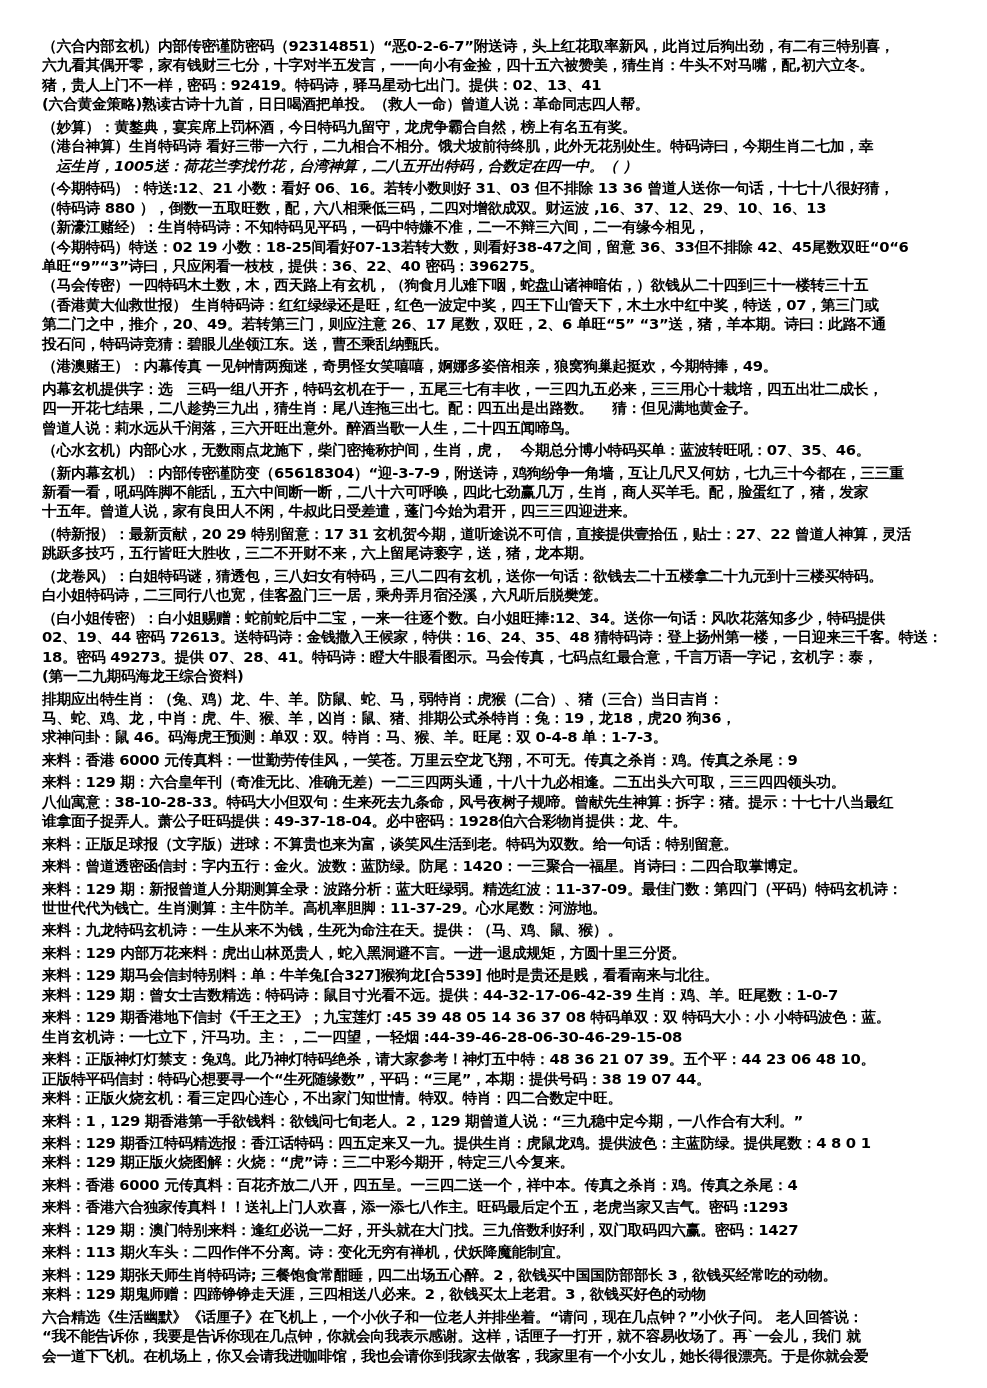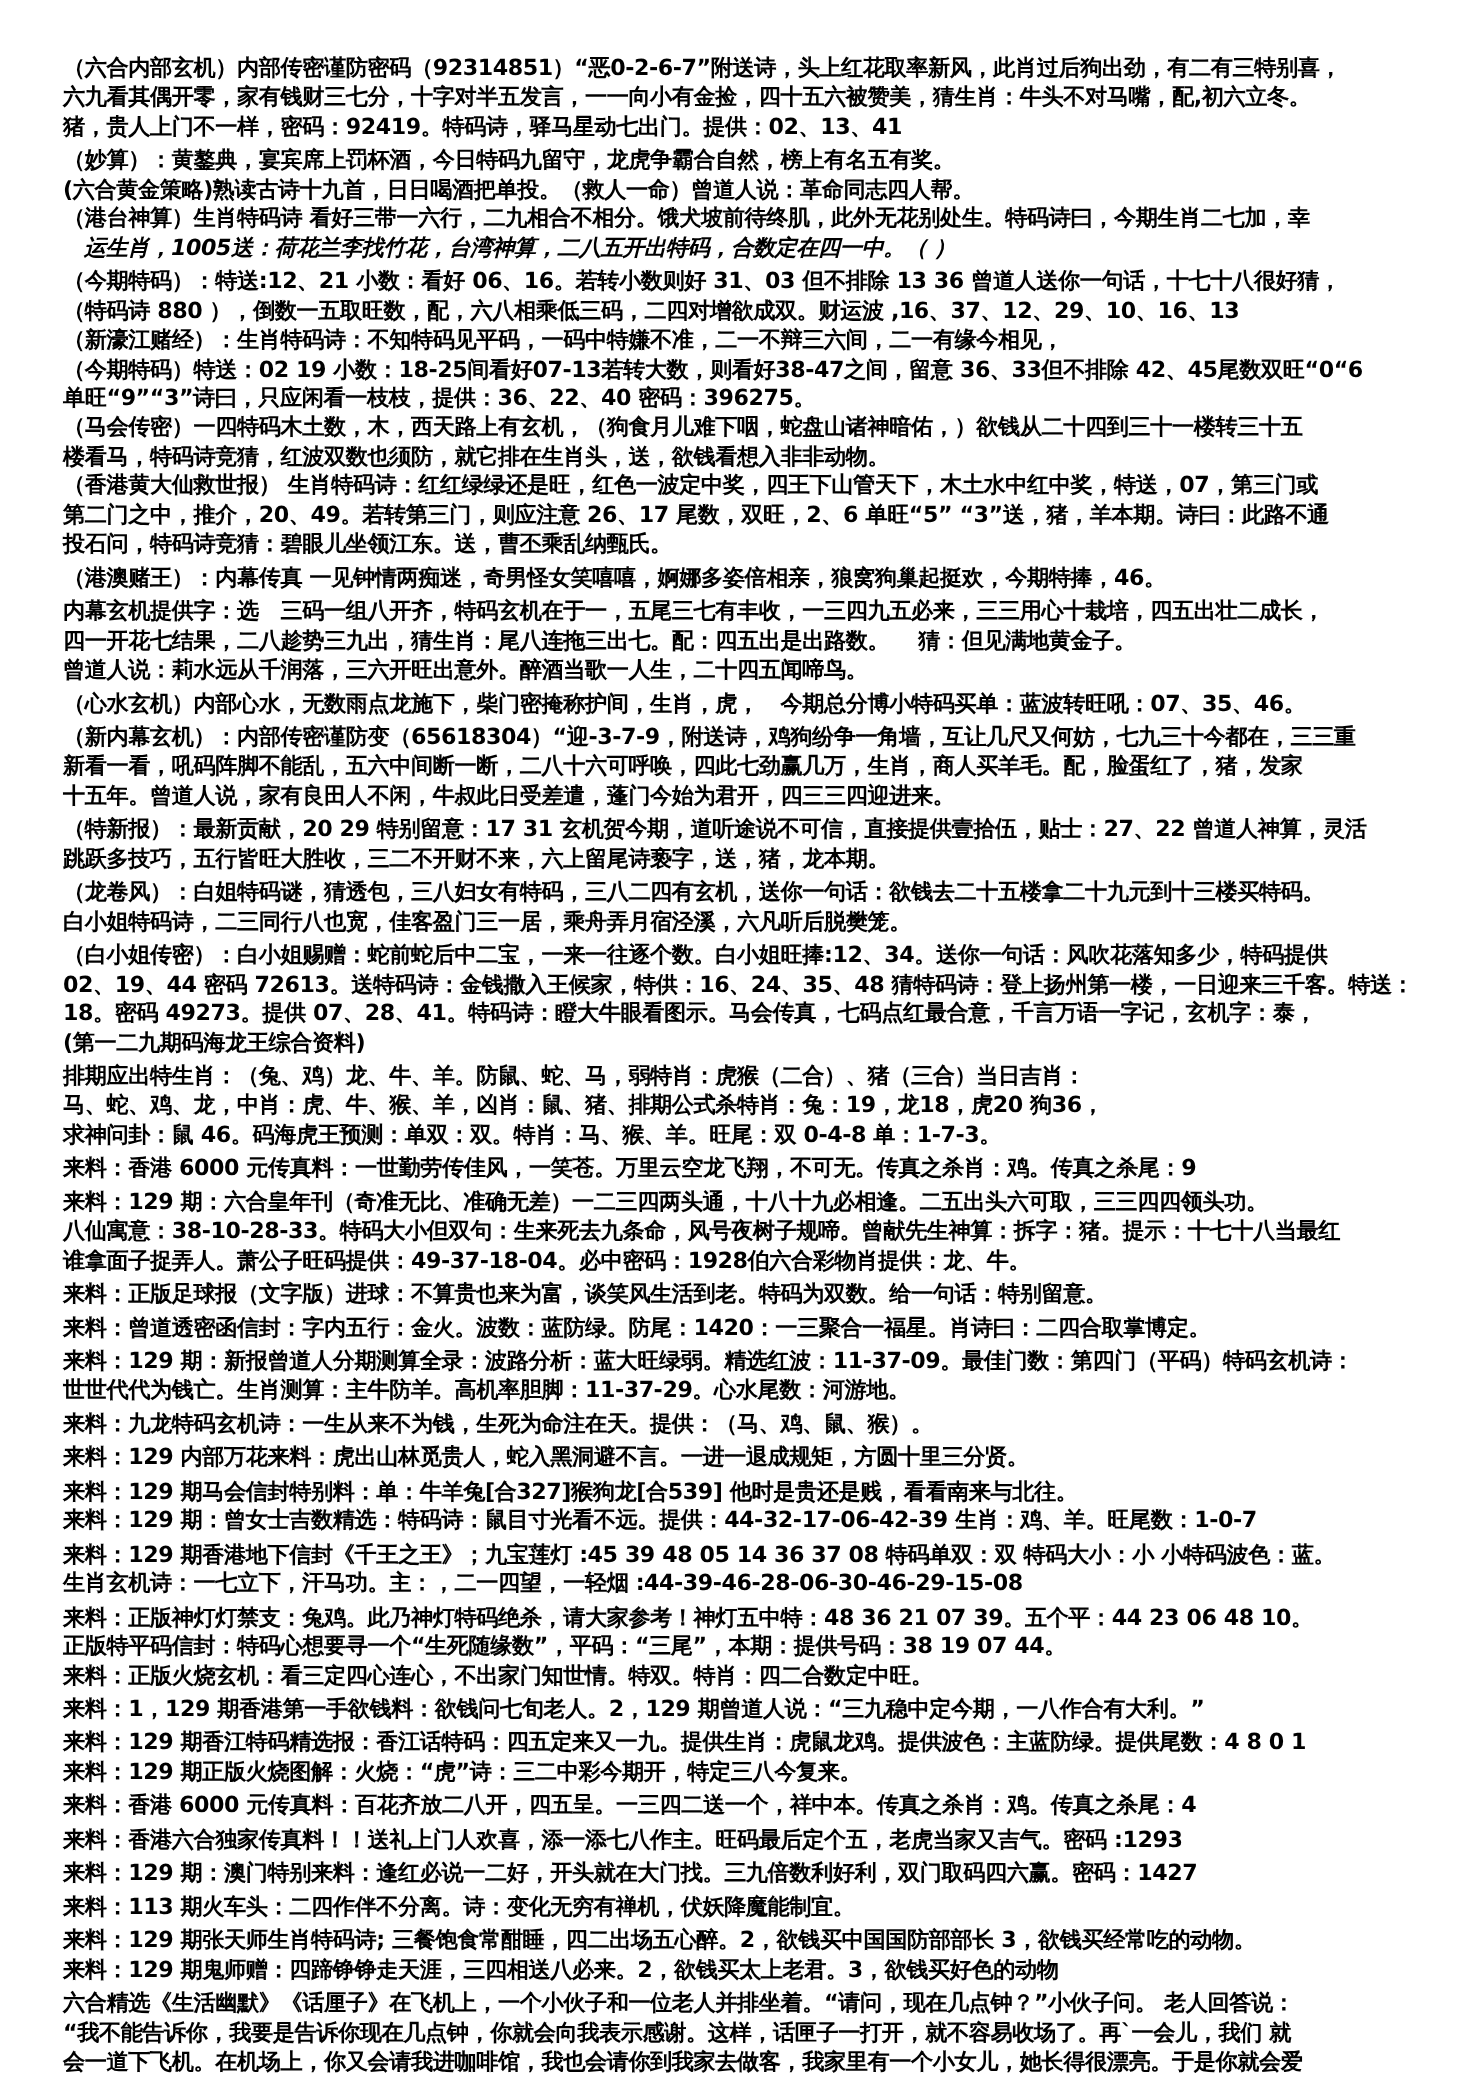--- a/index.html
+++ b/index.html
@@ -23,35 +23,34 @@
   .line.gap{margin-top:3px;}
 </style>
 </head>
 <body>
 
 <main id="doc">
   <section id="lines">
       <div class="line">（六合内部玄机）内部传密谨防密码（92314851）“恶0-2-6-7”附送诗，头上红花取率新风，此肖过后狗出劲，有二有三特别喜，</div>
       <div class="line">六九看其偶开零，家有钱财三七分，十字对半五发言，一一向小有金捡，四十五六被赞美，猜生肖：牛头不对马嘴，配,初六立冬。</div>
       <div class="line">猪，贵人上门不一样，密码：92419。特码诗，驿马星动七出门。提供：02、13、41</div>
+      <div class="line">(六合黄金策略)熟读古诗十九首，日日喝酒把单投。（救人一命）曾道人说：革命同志四人帮。</div>
       <div class="line gap">（妙算）：黄鏊典，宴宾席上罚杯酒，今日特码九留守，龙虎争霸合自然，榜上有名五有奖。</div>
-      <div class="line">(六合黄金策略)熟读古诗十九首，日日喝酒把单投。（救人一命）曾道人说：革命同志四人帮。</div>
       <div class="line">（港台神算）生肖特码诗  看好三带一六行，二九相合不相分。饿犬坡前待终肌，此外无花别处生。特码诗曰，今期生肖二七加，幸</div>
       <div class="line ind">运生肖，1005送：荷花兰李找竹花，台湾神算，二八五开出特码，合数定在四一中。（ ）</div>
       <div class="line gap">（今期特码）：特送:12、21 小数：看好 06、16。若转小数则好 31、03 但不排除 13 36 曾道人送你一句话，十七十八很好猜，</div>
       <div class="line">（特码诗 880 ），倒数一五取旺数，配，六八相乘低三码，二四对增欲成双。财运波 ,16、37、12、29、10、16、13</div>
       <div class="line">（新濠江赌经）：生肖特码诗：不知特码见平码，一码中特嫌不准，二一不辩三六间，二一有缘今相见，</div>
       <div class="line">（今期特码）特送：02 19 小数：18-25间看好07-13若转大数，则看好38-47之间，留意 36、33但不排除 42、45尾数双旺“0“6</div>
       <div class="line">单旺“9”“3”诗曰，只应闲看一枝枝，提供：36、22、40 密码：396275。</div>
       <div class="line">（马会传密）一四特码木土数，木，西天路上有玄机，（狗食月儿难下咽，蛇盘山诸神暗佑，）欲钱从二十四到三十一楼转三十五</div>
-      <div class="line">楼看马，特码诗竞猜，红波双数也须防，就它排在生肖头，送，欲钱看想入非非动物。</div>
       <div class="line">（香港黄大仙救世报） 生肖特码诗：红红绿绿还是旺，红色一波定中奖，四王下山管天下，木土水中红中奖，特送，07，第三门或</div>
       <div class="line">第二门之中，推介，20、49。若转第三门，则应注意 26、17 尾数，双旺，2、6 单旺“5” “3”送，猪，羊本期。诗曰：此路不通</div>
       <div class="line">投石问，特码诗竞猜：碧眼儿坐领江东。送，曹丕乘乱纳甄氏。</div>
-      <div class="line gap">（港澳赌王）：内幕传真 一见钟情两痴迷，奇男怪女笑嘻嘻，婀娜多姿倍相亲，狼窝狗巢起挺欢，今期特捧，46。</div>
+      <div class="line gap">（港澳赌王）：内幕传真 一见钟情两痴迷，奇男怪女笑嘻嘻，婀娜多姿倍相亲，狼窝狗巢起挺欢，今期特捧，49。</div>
       <div class="line gap">内幕玄机提供字：选　三码一组八开齐，特码玄机在于一，五尾三七有丰收，一三四九五必来，三三用心十栽培，四五出壮二成长，</div>
       <div class="line">四一开花七结果，二八趁势三九出，猜生肖：尾八连拖三出七。配：四五出是出路数。　 猜：但见满地黄金子。</div>
       <div class="line">曾道人说：莉水远从千润落，三六开旺出意外。醉酒当歌一人生，二十四五闻啼鸟。</div>
       <div class="line gap">（心水玄机）内部心水，无数雨点龙施下，柴门密掩称护间，生肖，虎，　今期总分博小特码买单：蓝波转旺吼：07、35、46。</div>
       <div class="line gap">（新内幕玄机）：内部传密谨防变（65618304）“迎-3-7-9，附送诗，鸡狗纷争一角墙，互让几尺又何妨，七九三十今都在，三三重</div>
       <div class="line">新看一看，吼码阵脚不能乱，五六中间断一断，二八十六可呼唤，四此七劲赢几万，生肖，商人买羊毛。配，脸蛋红了，猪，发家</div>
       <div class="line">十五年。曾道人说，家有良田人不闲，牛叔此日受差遣，蓬门今始为君开，四三三四迎进来。</div>
       <div class="line gap">（特新报）：最新贡献，20 29 特别留意：17 31 玄机贺今期，道听途说不可信，直接提供壹拾伍，贴士：27、22 曾道人神算，灵活</div>
       <div class="line">跳跃多技巧，五行皆旺大胜收，三二不开财不来，六上留尾诗亵字，送，猪，龙本期。</div>
       <div class="line gap">（龙卷风）：白姐特码谜，猜透包，三八妇女有特码，三八二四有玄机，送你一句话：欲钱去二十五楼拿二十九元到十三楼买特码。</div>

